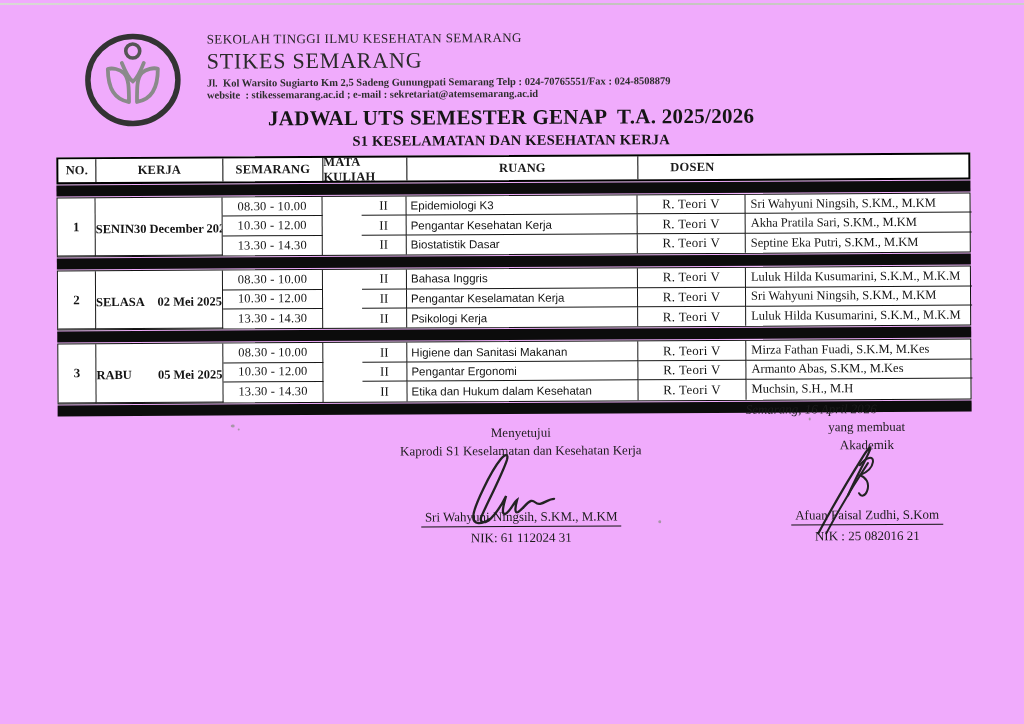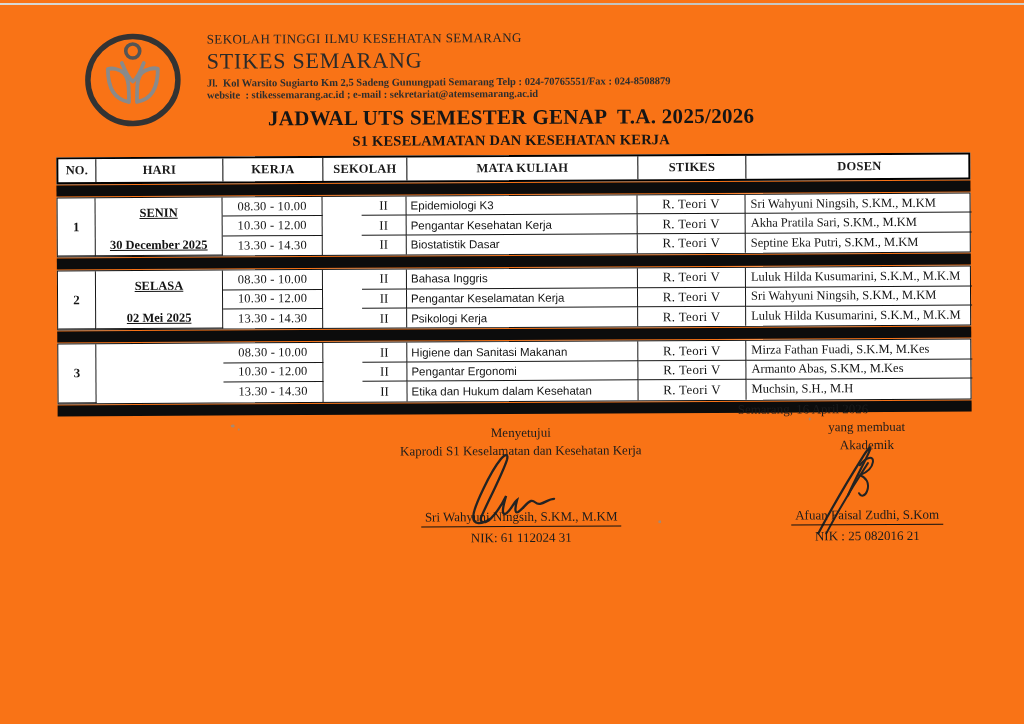--- a/index.html
+++ b/index.html
@@ -1,16 +1,16 @@
 <!DOCTYPE html>
 <html><head>
 <meta charset="utf-8">
 <style>
   html,body{margin:0;padding:0;background:#e8e8e6;}
-  .page{position:relative;width:1024px;height:724px;background:#f97316;overflow:hidden;
+  .page{position:relative;width:1024px;height:724px;background:#f0abfc;overflow:hidden;
         font-family:"Liberation Serif",serif;color:#1a1a1a;}
   .scan-top-line{position:absolute;top:3px;left:0;width:100%;height:2px;
         background:linear-gradient(90deg,#d9d9d5 0%,#c2c2bd 55%,#cfcfcb 100%);}
   .sheet{position:absolute;left:0;top:0;width:1024px;height:724px;
         transform:rotate(-0.3deg);transform-origin:50% 40%;}
 
   
   .logo{position:absolute;left:80px;top:28px;width:108px;height:100px;}
   .inst{position:absolute;left:208px;top:30px;width:560px;}
   .inst-l1{font-size:13px;letter-spacing:.4px;color:#252525;white-space:pre;}
@@ -30,34 +30,34 @@
         font-weight:700;font-size:12.5px;letter-spacing:.2px;overflow:hidden;}
   .t-hcell.last-col{border-right:none;}
   .t-bar{height:11px;background:#0c0c0c;margin:1px 0;}
   .t-group{display:grid;grid-auto-rows:19.4px;border:1.6px solid #101010;background:#fff;box-sizing:content-box;}
   .t-cell{border-right:1.3px solid #181818;border-bottom:1.3px solid #181818;
         display:flex;align-items:center;justify-content:center;
         font-size:12.5px;color:#141414;overflow:hidden;white-space:nowrap;box-sizing:border-box;}
   .t-cell.last-row{border-bottom:none;}
   .t-cell.last-col{border-right:none;}
   .c-no{font-weight:700;font-size:13px;}
-  .c-hari{flex-direction:column;justify-content:space-between;padding:8px 0 2px;text-decoration:underline;}
+  .c-hari{flex-direction:row;justify-content:space-between;padding:8px 0 2px;}
   .hari-day,.hari-date{font-weight:700;font-size:12.5px;}
   .c-waktu{font-weight:400;letter-spacing:.2px;}
   .c-sem{font-size:13px;margin-left:39px;}
   .c-mk{justify-content:flex-start;padding:0 4px;font-family:"Liberation Sans",sans-serif;font-size:11.5px;}
   .c-ruang{font-size:13px;letter-spacing:.3px;}
   .c-dosen{justify-content:flex-start;padding:0 5px;}
 
   
   .sig{position:absolute;font-size:13px;color:#1c1c1c;}
   .sig-left{left:370px;top:425px;width:300px;height:135px;}
   .sig-right{left:735px;top:403px;width:262px;height:155px;}
   .sig .line{position:absolute;width:100%;text-align:center;}
-  .sig-right .place-date{position:absolute;left:2px;top:0;text-align:center;}
+  .sig-right .place-date{position:absolute;left:10px;top:0;text-align:center;font-style:italic;}
   .sig-left .l1{top:0;} .sig-left .l2{top:18px;}
   .sig-right .l1{top:18px;} .sig-right .l2{top:36px;}
   .sig .name{position:absolute;width:100%;text-align:center;}
   .sig .name span{display:inline-block;border-bottom:1.6px solid #111;padding:0 4px 1px;}
   .sig-left .name{top:84px;} .sig-left .nik{top:105px;}
   .sig-right .name{top:106px;} .sig-right .nik{top:127px;}
   .sig .nik{position:absolute;width:100%;text-align:center;}
   .sig svg{position:absolute;}
   .sig-left svg{left:80px;top:24px;}
   .sig-right svg{left:68px;top:38px;}
@@ -86,25 +86,24 @@
       <div class="inst-addr">Jl.  Kol Warsito Sugiarto Km 2,5 Sadeng Gunungpati Semarang Telp : 024-70765551/Fax : 024-8508879</div>
       <div class="inst-web">website  : stikessemarang.ac.id ; e-mail : sekretariat@atemsemarang.ac.id</div>
     </div>
 
     <div class="doc-title">JADWAL UTS SEMESTER GENAP  T.A. 2025/2026</div>
     <div class="doc-subtitle">S1 KESELAMATAN DAN KESEHATAN KERJA</div>
 
     <div class="schedule">
         <div class="t-headrow" style="grid-template-columns: 38px 127px 100px 84px 231px 108px 226px;">
           <div class="t-hcell">NO.</div>
-          <div class="t-hcell">HARI</div>
           <div class="t-hcell">KERJA</div>
-          <div class="t-hcell">SEKOLAH</div>
+          <div class="t-hcell">SEMARANG</div>
           <div class="t-hcell">MATA KULIAH</div>
-          <div class="t-hcell">STIKES</div>
+          <div class="t-hcell">RUANG</div>
           <div class="t-hcell last-col">DOSEN</div>
         </div>
         <div class="t-bar"></div>
         <div class="t-group" style="grid-template-columns: 38px 127px 100px 84px 231px 108px 226px;">
           <div class="t-cell c-no" style="grid-area: 1 / 1 / span 3;">1</div>
           <div class="t-cell c-hari" style="grid-area: 1 / 2 / span 3;">
             <div class="hari-day">SENIN</div>
             <div class="hari-date">30 December 2025</div>
           </div>
           <div class="t-cell c-waktu" style="grid-area: 1 / 3;">08.30 - 10.00</div>
@@ -142,20 +141,24 @@
           <div class="t-cell c-dosen last-col" style="grid-area: 2 / 7;">Sri Wahyuni Ningsih, S.KM., M.KM</div>
           <div class="t-cell c-waktu last-row" style="grid-area: 3 / 3;">13.30 - 14.30</div>
           <div class="t-cell c-sem last-row" style="grid-area: 3 / 4;">II</div>
           <div class="t-cell c-mk last-row" style="grid-area: 3 / 5;">Psikologi Kerja</div>
           <div class="t-cell c-ruang last-row" style="grid-area: 3 / 6;">R. Teori V</div>
           <div class="t-cell c-dosen last-col last-row" style="grid-area: 3 / 7;">Luluk Hilda Kusumarini, S.K.M., M.K.M</div>
         </div>
         <div class="t-bar"></div>
         <div class="t-group" style="grid-template-columns: 38px 127px 100px 84px 231px 108px 226px;">
           <div class="t-cell c-no" style="grid-area: 1 / 1 / span 3;">3</div>
+          <div class="t-cell c-hari" style="grid-area: 1 / 2 / span 3;">
+            <div class="hari-day">RABU</div>
+            <div class="hari-date">05 Mei 2025</div>
+          </div>
           <div class="t-cell c-waktu" style="grid-area: 1 / 3;">08.30 - 10.00</div>
           <div class="t-cell c-sem" style="grid-area: 1 / 4;">II</div>
           <div class="t-cell c-mk" style="grid-area: 1 / 5;">Higiene dan Sanitasi Makanan</div>
           <div class="t-cell c-ruang" style="grid-area: 1 / 6;">R. Teori V</div>
           <div class="t-cell c-dosen last-col" style="grid-area: 1 / 7;">Mirza Fathan Fuadi, S.K.M, M.Kes</div>
           <div class="t-cell c-waktu" style="grid-area: 2 / 3;">10.30 - 12.00</div>
           <div class="t-cell c-sem" style="grid-area: 2 / 4;">II</div>
           <div class="t-cell c-mk" style="grid-area: 2 / 5;">Pengantar Ergonomi</div>
           <div class="t-cell c-ruang" style="grid-area: 2 / 6;">R. Teori V</div>
           <div class="t-cell c-dosen last-col" style="grid-area: 2 / 7;">Armanto Abas, S.KM., M.Kes</div>

